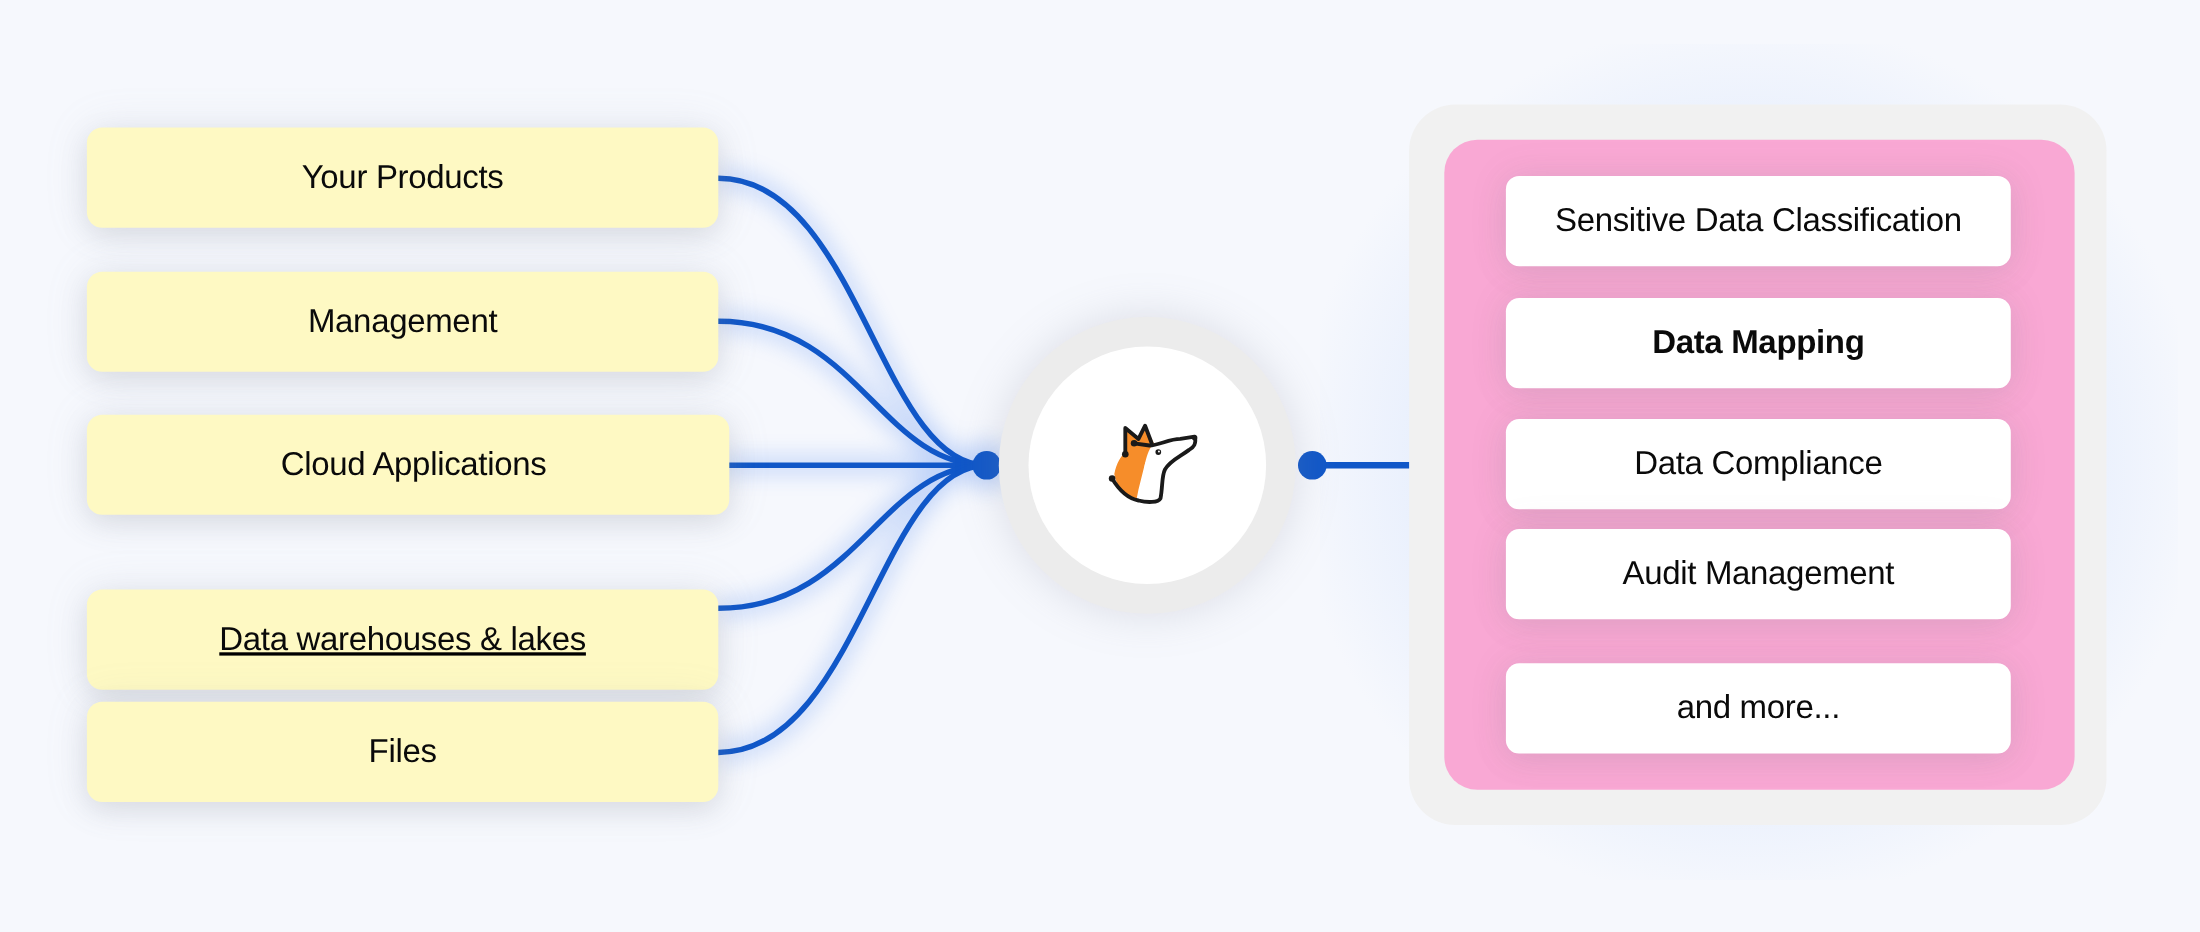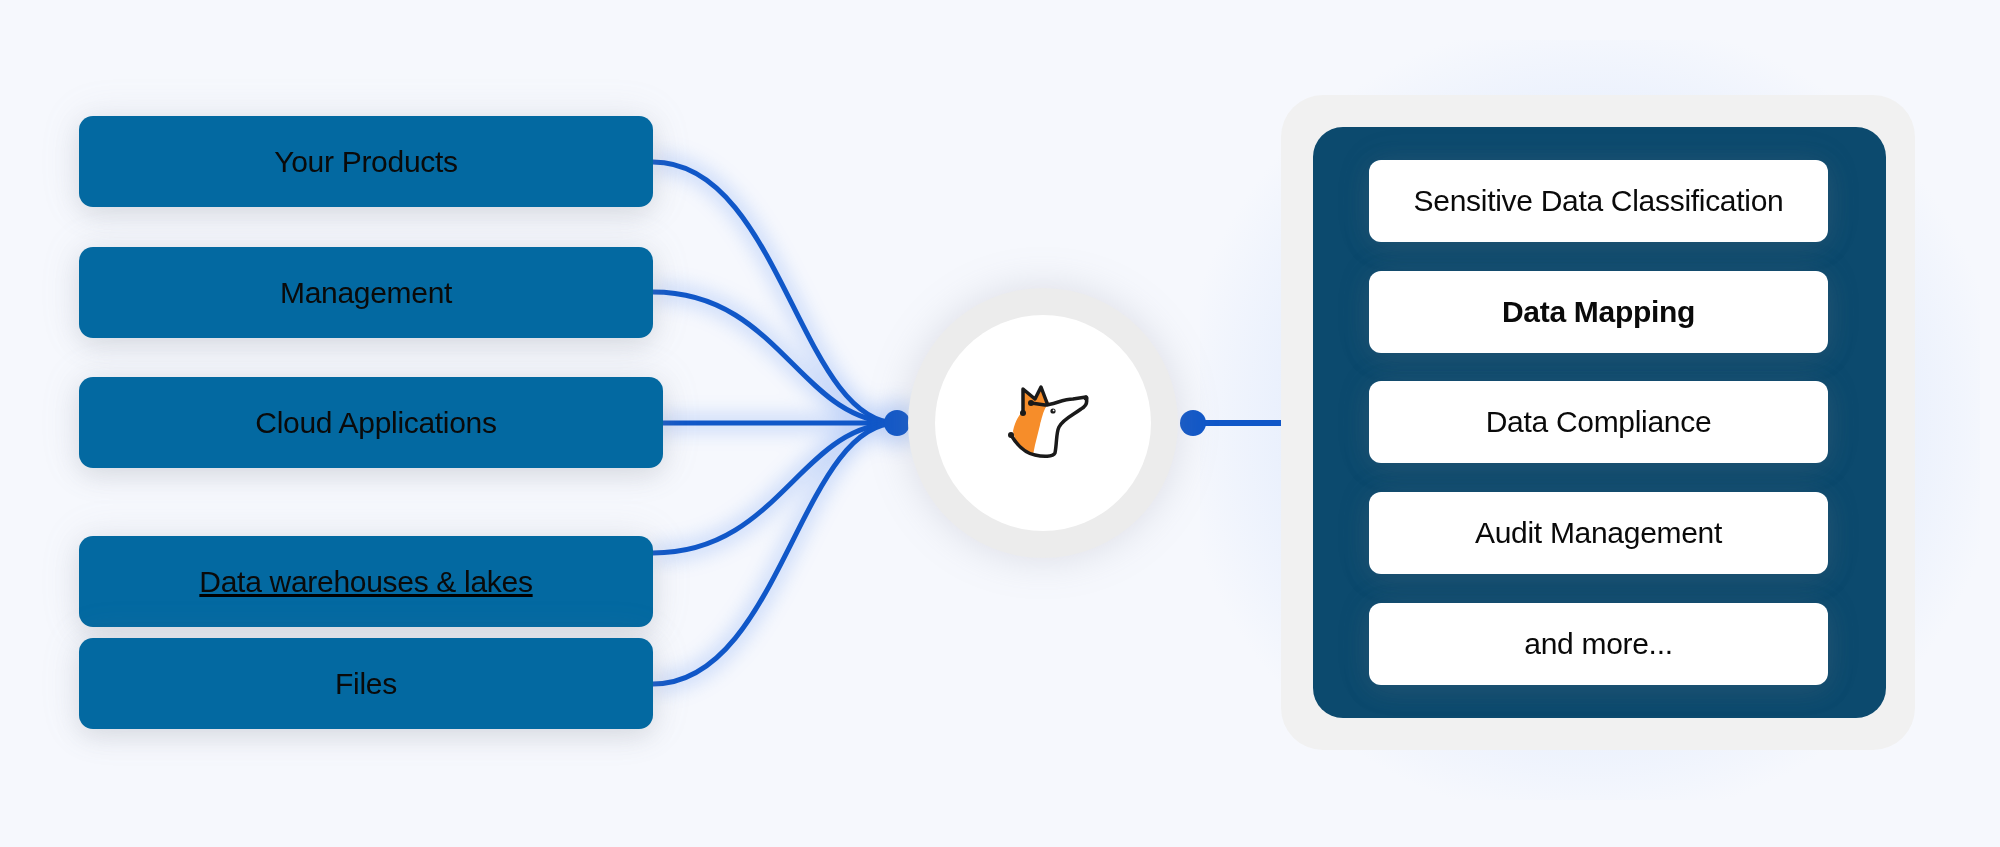--- a/index.html
+++ b/index.html
@@ -25,21 +25,21 @@
       width: 780px; height: 760px;
       border-radius: 80px;
       background: radial-gradient(ellipse at center, rgba(190,212,250,0.55) 0%, rgba(210,225,252,0.35) 55%, rgba(246,248,253,0) 75%);
       pointer-events: none;
     }
     .left-card {
       position: absolute;
       left: 79px;
       width: 574px;
       height: 91px;
-      background: #0369a1;
+      background: #fef9c3;
       border-radius: 14px;
       box-shadow: 0 8px 24px rgba(120,125,140,0.18), 0 0 40px rgba(150,155,170,0.14);
       display: flex;
       align-items: center;
       justify-content: center;
     }
     .card-label {
       font-size: 30px;
       color: #0a0a0a;
       letter-spacing: -0.3px;
@@ -73,21 +73,21 @@
       position: absolute;
       left: 1281px; top: 95px;
       width: 634px; height: 655px;
       background: #f1f1f1;
       border-radius: 42px;
     }
     .right-inner {
       position: absolute;
       left: 32px; top: 32px;
       width: 573px; height: 591px;
-      background: #0c4a6e;
+      background: #f9a8d4;
       border-radius: 30px;
     }
     .right-card {
       position: absolute;
       left: 56px;
       width: 459px;
       height: 82px;
       background: #ffffff;
       border-radius: 12px;
       box-shadow: 0 6px 28px rgba(120,120,130,0.14), 0 0 36px rgba(140,140,150,0.10);
@@ -173,21 +173,21 @@
     <div class="right-inner">
       <div class="right-card" style="top:33px;">
         <span class="card-label">Sensitive Data Classification</span>
       </div>
       <div class="right-card" style="top:144px;font-weight:bold;">
         <span class="card-label">Data Mapping</span>
       </div>
       <div class="right-card" style="top:254px;">
         <span class="card-label">Data Compliance</span>
       </div>
-      <div class="right-card" style="top:365px;">
+      <div class="right-card" style="top:354px;">
         <span class="card-label">Audit Management</span>
       </div>
       <div class="right-card" style="top:476px;">
         <span class="card-label">and more...</span>
       </div>
     </div>
   </div>
 
 </div>
 

